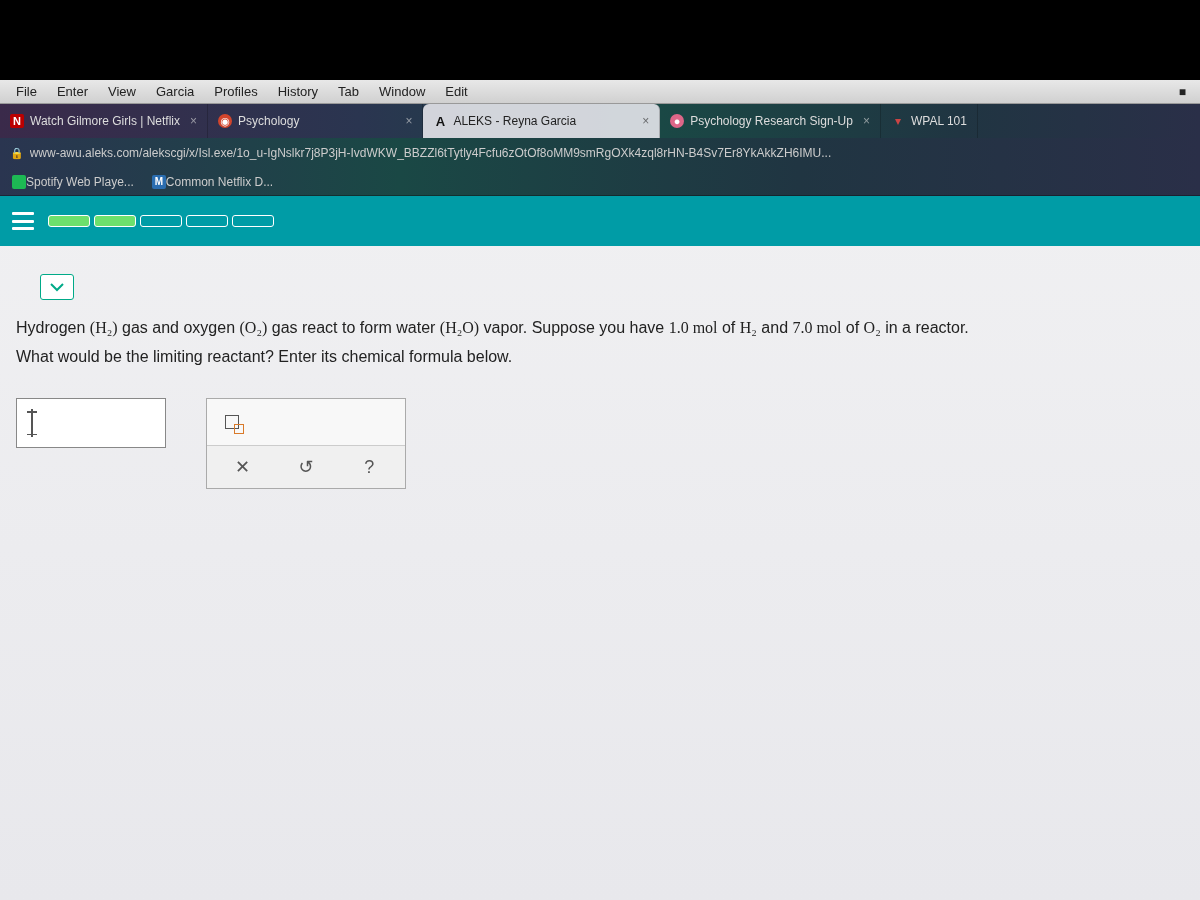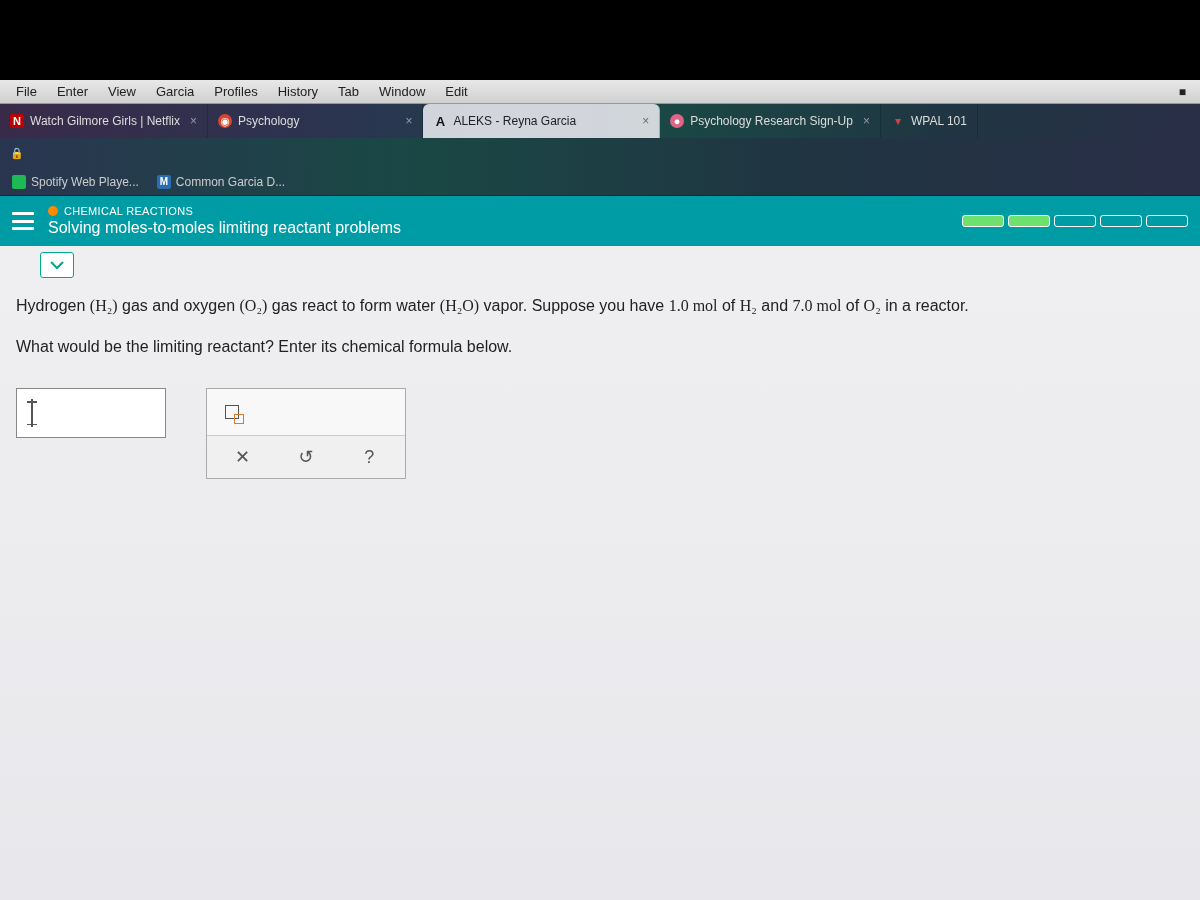--- a/index.html
+++ b/index.html
@@ -82,21 +82,21 @@
     height: 28px;
     background: linear-gradient(90deg,#2a3550,#1a4845,#203542,#2a2f48);
     display: flex;
     align-items: center;
     padding: 0 6px;
     font-size: 12px;
     color: #ccc;
     gap: 6px;
     border-bottom: 1px solid rgba(0,0,0,0.3);
   }
-  .bm { display:flex; align-items:center; gap:5px; padding: 3px 6px;}
+  .bm { display:flex; align-items:center; padding: 3px 6px;}
   .bm .sq { width:14px;height:14px;background:#1db954;border-radius:2px;}
   .bm .sq.m { background:#2a6db0; color:#fff; display:flex;justify-content:center;align-items:center;font-size:10px;font-weight:bold;}
 
   
   .content {
     background: linear-gradient(180deg,#f0f0f2 0%,#e8e8ec 100%);
     height: calc(900px - 80px - 24px - 34px - 30px - 28px);
     display: flex;
     flex-direction: column;
   }
@@ -119,21 +119,21 @@
   .aleks-title-block { flex:1; }
   .cat-row { display:flex; align-items:center; gap:6px; font-size:11px; font-weight:500; letter-spacing:0.3px;}
   .dot { width:10px;height:10px;border-radius:50%;background:#ff8a00;}
   .lesson-title { font-size:16px; margin-top:2px;}
   .progress-pills { display:flex; gap:4px; align-items:center;}
   .pill { width:42px; height:12px; border:1.5px solid #fff; border-radius:3px;}
   .pill.filled { background:#6de06d;}
   
   
   .problem {
-    padding: 10px 16px;
+    padding: 32px 16px;
     font-size: 16px;
     color: #222;
     line-height: 1.7;
   }
   .dropdown-chevron {
     width: 34px; height: 26px;
     border:1px solid #0a8; border-radius:3px;
     display:flex;align-items:center;justify-content:center;
     color:#0a8; font-size:14px;
     margin: -4px 0 14px 24px;
@@ -235,67 +235,61 @@
       <span class="close">×</span>
     </div>
     <div class="tab">
       <span class="fav wpal">▾</span>
       <span>WPAL 101</span>
     </div>
   </div>
 
   <div class="url-bar">
     <span class="lock">🔒</span>
+    <span class="url-text">www-awu.aleks.com/alekscgi/x/Isl.exe/1o_u-IgNslkr7j8P3jH-IvdWKW_BBZZl6tTytly4Fcfu6zOtOf8oMM9smRgOXk4zql8rHN-B4Sv7Er8YkAkkZH6IMU...</span>
   </div>
 
   <div class="bm-bar">
     <div class="bm">
       <span class="sq"></span>
       <span>Spotify Web Playe...</span>
     </div>
     <div class="bm">
       <span class="sq m">M</span>
-      <span>Common Garcia D...</span>
+      <span>Common Netflix D...</span>
     </div>
   </div>
 
   <div class="content">
 
     <div class="aleks-header">
       <div class="hamburger">
           <div></div>
           <div></div>
           <div></div>
         </div>
-      <div class="aleks-title-block">
-        <div class="cat-row">
-          <span class="dot"></span>
-          <span>CHEMICAL REACTIONS</span>
-        </div>
-        <div class="lesson-title">Solving moles-to-moles limiting reactant problems</div>
-      </div>
       <div class="progress-pills">
         <div class="pill filled"></div>
         <div class="pill filled"></div>
         <div class="pill"></div>
         <div class="pill"></div>
         <div class="pill"></div>
       </div>
     </div>
 
     <div class="problem">
       <div class="dropdown-chevron">
         <svg width="14" height="10" viewBox="0 0 14 10">
             <path d="M1 2 L7 8 L13 2" fill="none" stroke="#0a8" stroke-width="2"></path>
           </svg>
       </div>
       <p>
         <span>Hydrogen </span><span class="formula">(H₂)</span><span> gas and oxygen </span><span class="formula">(O₂)</span><span> gas react to form water </span><span class="formula">(H₂O)</span><span> vapor. Suppose you have </span><span class="formula">1.0 mol</span><span> of </span><span class="formula">H₂</span><span> and </span><span class="formula">7.0 mol</span><span> of </span><span class="formula">O₂</span><span> in a reactor.</span>
       </p>
-      <p style="margin-top:14px;">What would be the limiting reactant? Enter its chemical formula below.</p>
+      <p style="margin-top:2px;">What would be the limiting reactant? Enter its chemical formula below.</p>
 
       <div class="answer-row">
         <div class="answer-box">
           <div class="cursor-ibeam">
               <div></div>
             </div>
         </div>
 
         <div class="palette">
           <div class="palette-top">

